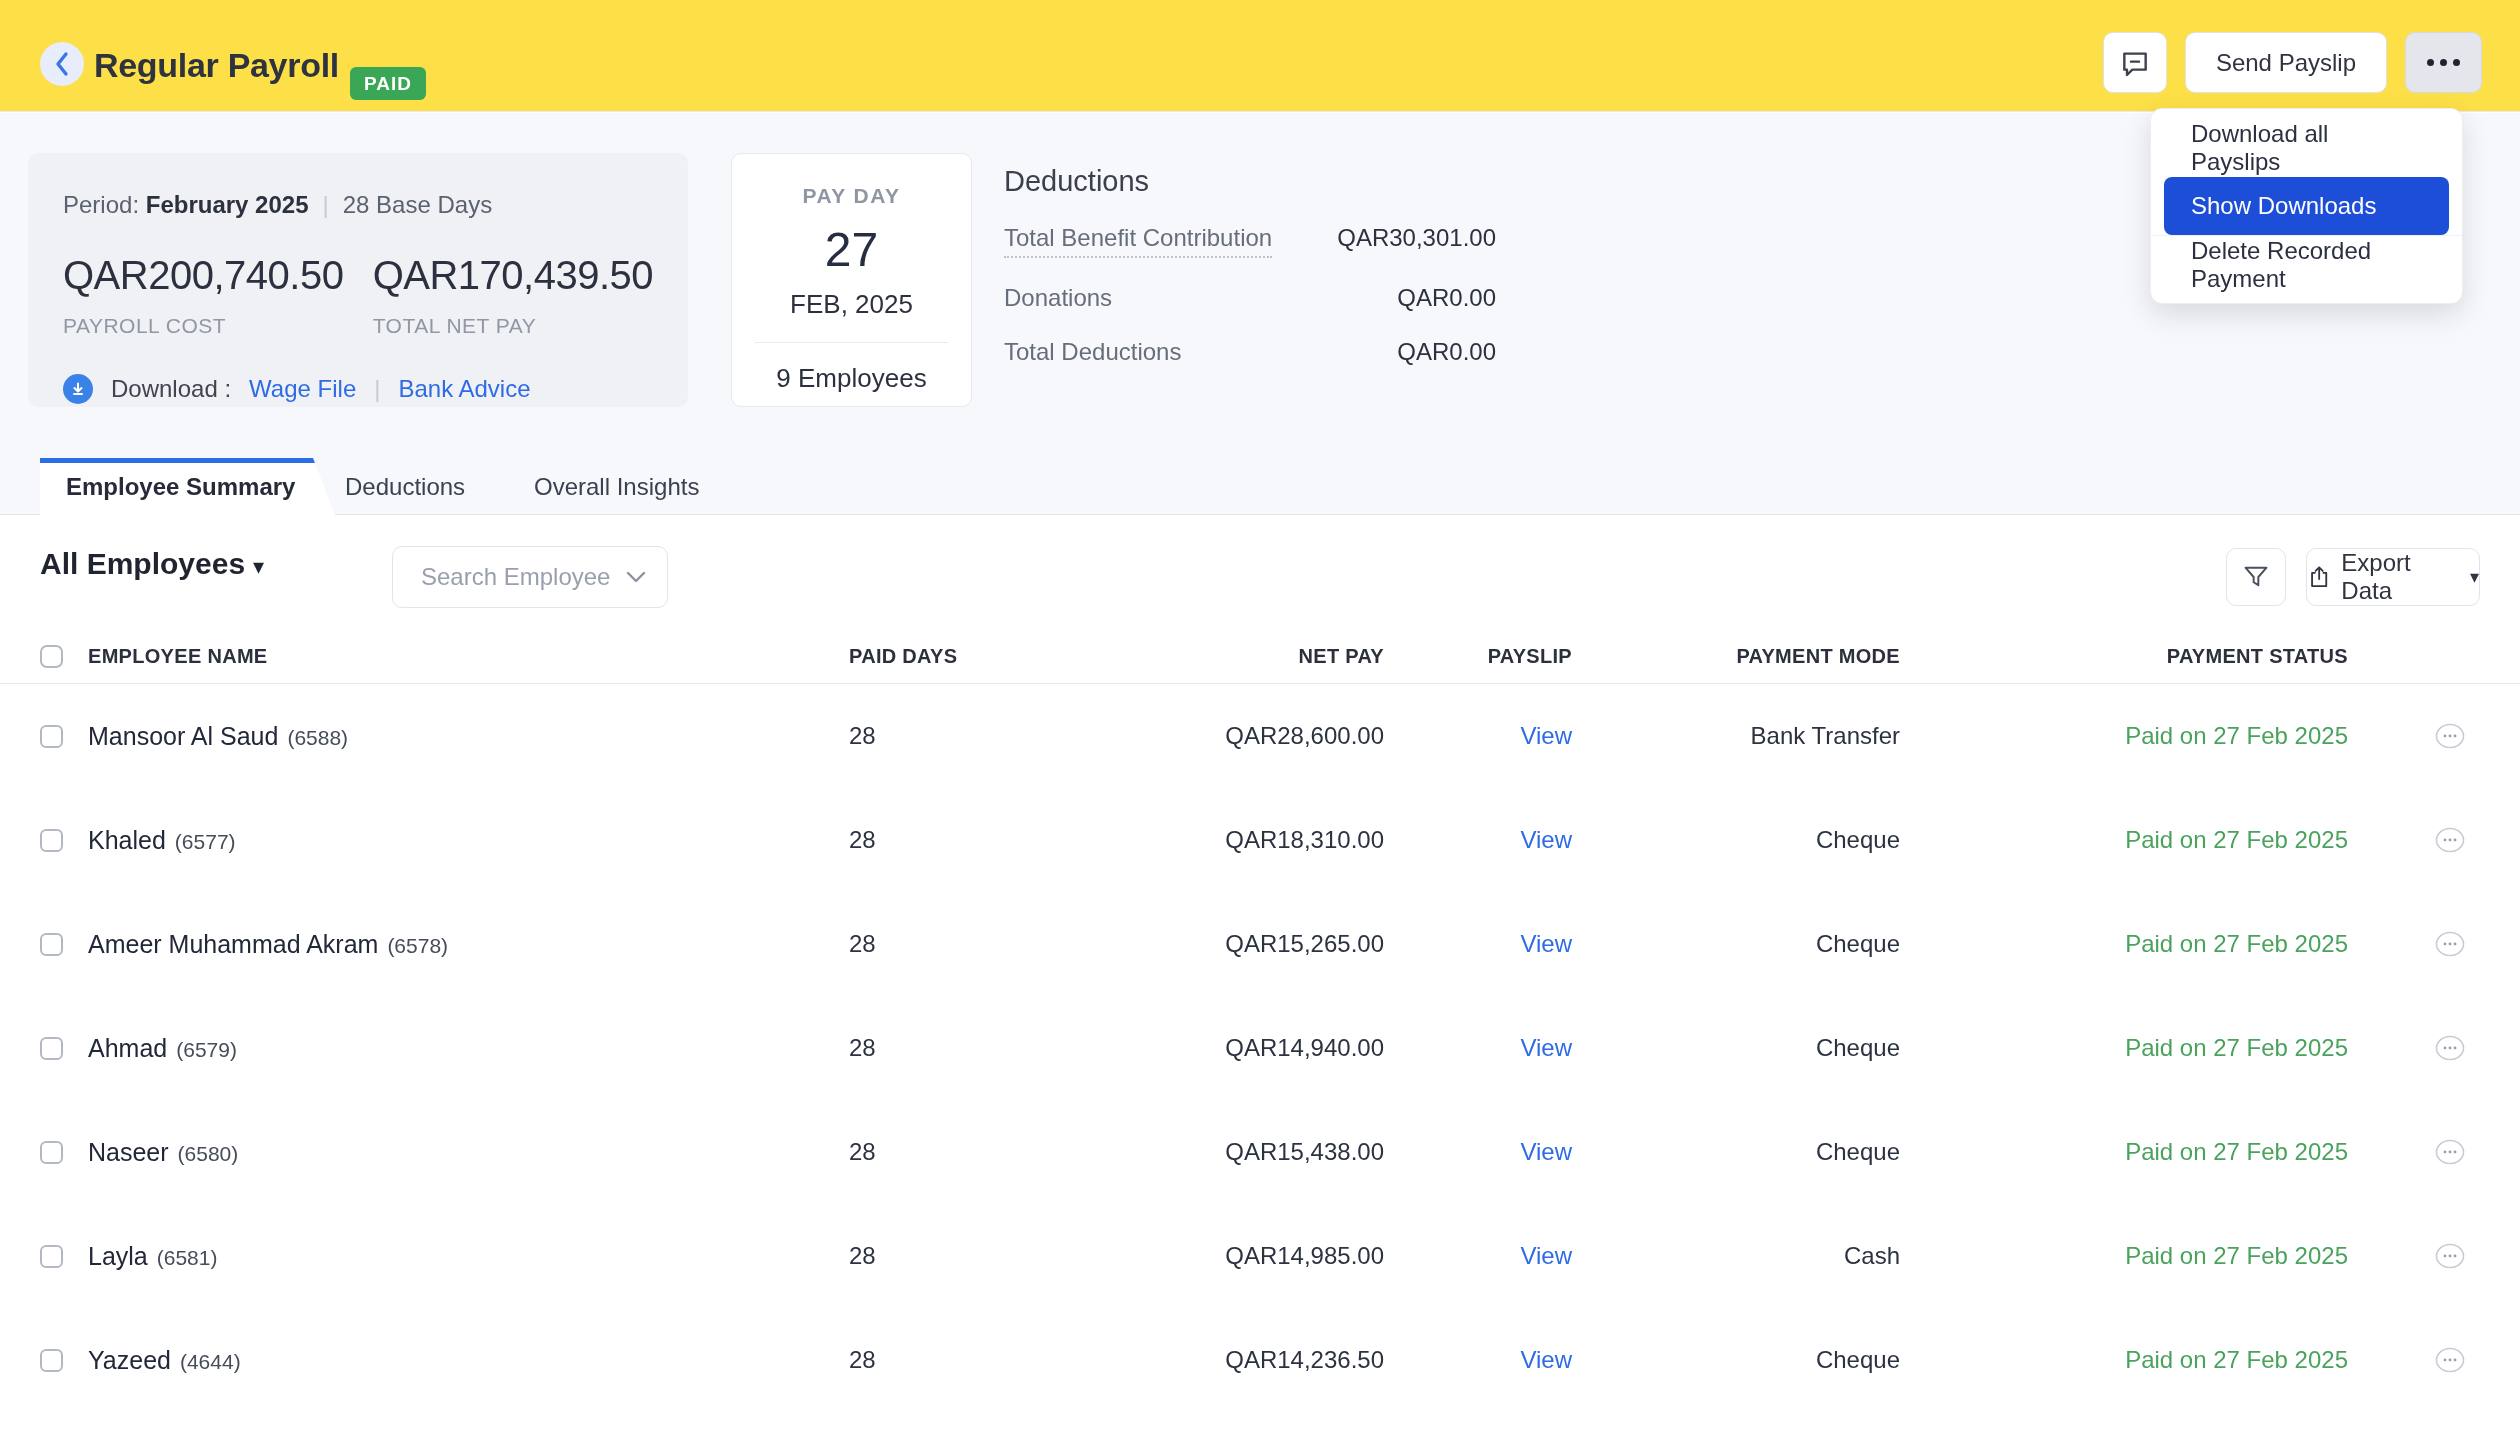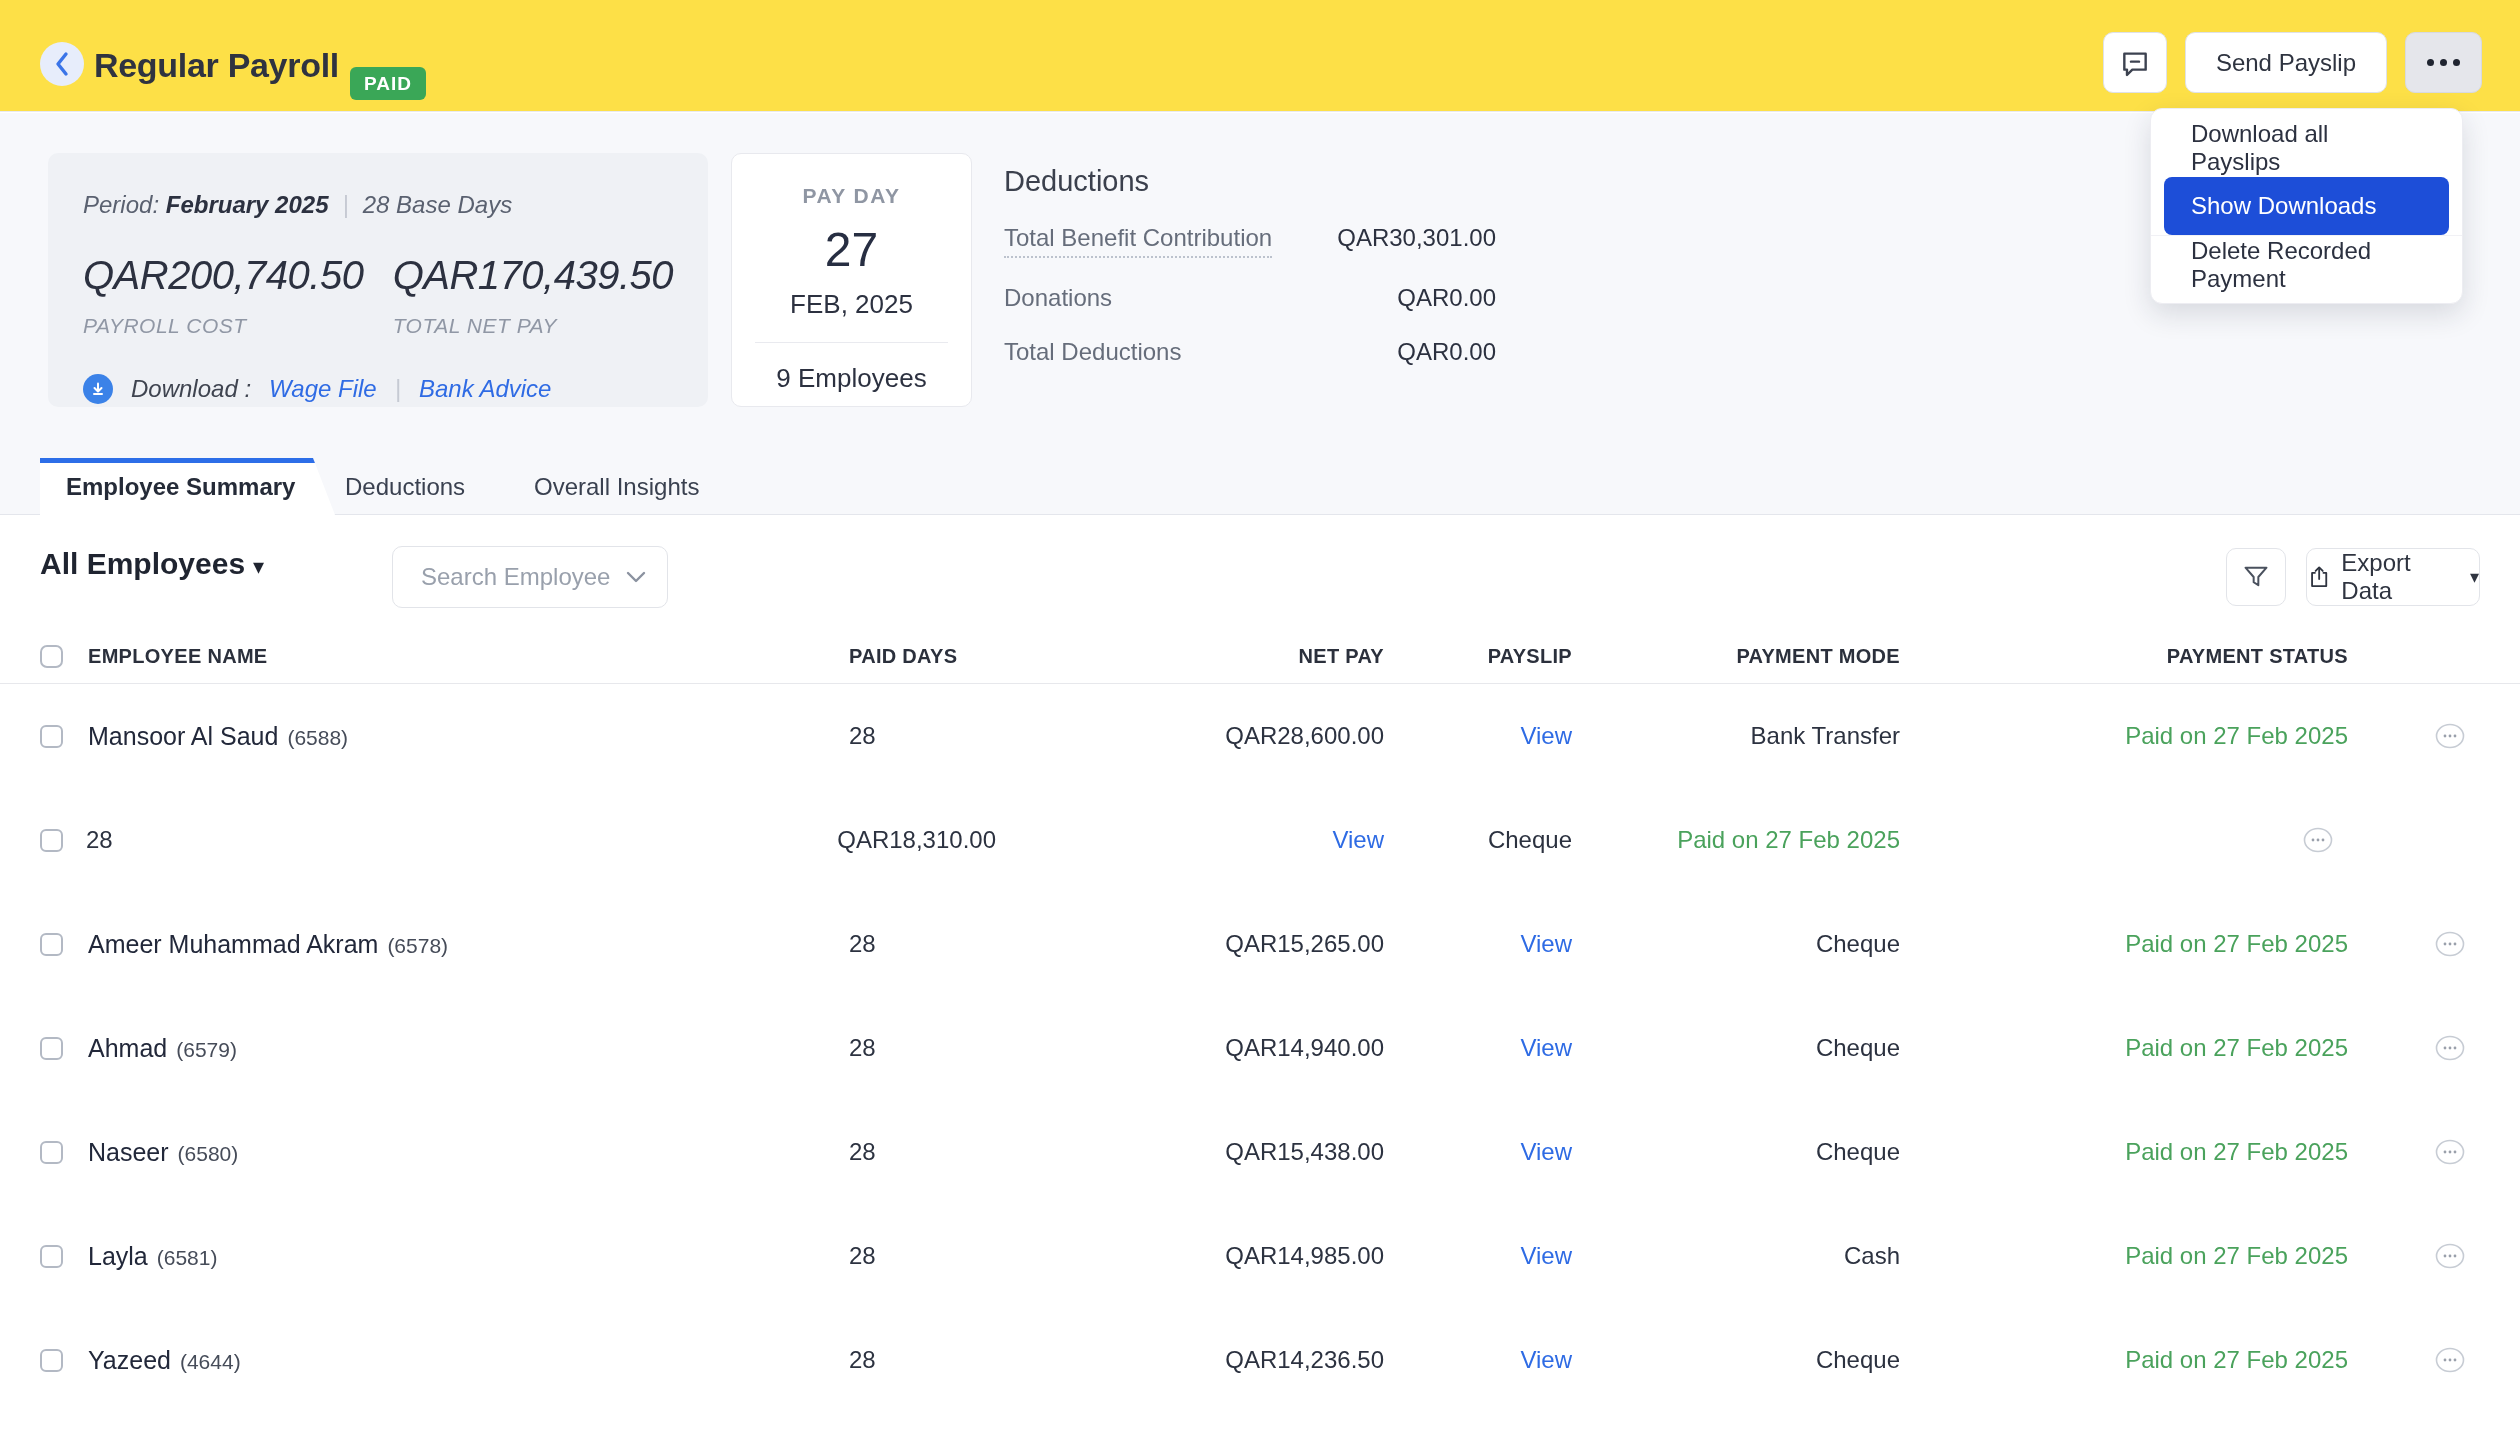--- a/index.html
+++ b/index.html
@@ -49,22 +49,22 @@
   }
   .menu-item + .menu-item { border-top:1px solid #f1f1f5; }
   .menu-item.highlighted {
     margin:0 13px; padding:12px 27px; border-radius:8px; background:#1d4ed8; color:#ffffff;
     border-top:none;
   }
   .menu-item.highlighted + .menu-item { border-top:1px solid #f1f1f5; }
   
   .upper { position:absolute; left:0; top:113px; width:2520px; height:402px; background:#f7f8fb; }
   .summary-card {
-    position:absolute; left:48px; top:40px; width:660px; height:254px;
-    background:#eff1f5; border-radius:10px; padding:38px 35px;font-style:italic;
+    position:absolute; left:28px; top:40px; width:660px; height:254px;
+    background:#eff1f5; border-radius:10px; padding:38px 35px;
   }
   .period-line { font-size:24px; color:#5a6170; display:flex; align-items:center; gap:14px; }
   .period-line b { color:#2c3140; font-weight:700; }
   .vsep { color:#c6cad3; font-weight:400; }
   .amounts { display:flex; margin-top:34px; }
   .amount-col1 { width:320px; }
   .amount { font-size:40px; font-weight:500; color:#2c3140; letter-spacing:-0.5px; }
   .amount-label { margin-top:16px; font-size:21px; color:#9097a5; letter-spacing:0.5px; }
   .download-line { margin-top:36px; display:flex; align-items:center; gap:18px; font-size:24px; color:#3f4450; }
   .dl-circle { width:30px; height:30px; border-radius:50%; background:#3b82e8; display:flex; align-items:center; justify-content:center; }
@@ -297,20 +297,23 @@
         <ellipse cx="15" cy="13" rx="13.5" ry="11.5" fill="none" stroke="#c7ccd4" stroke-width="1.6"></ellipse>
         <circle cx="10" cy="13" r="1.4" fill="#9aa0ab"></circle>
         <circle cx="15" cy="13" r="1.4" fill="#9aa0ab"></circle>
         <circle cx="20" cy="13" r="1.4" fill="#9aa0ab"></circle>
       </svg>
     </div>
   </div>
 
   <div class="trow tgrid">
     <div class="checkbox"></div>
+    <div class="cell-name">
+      <span class="emp-name">Khaled</span><span class="emp-id">(6577)</span>
+    </div>
     <div class="cell-paid cell-val">28</div>
     <div class="al-r cell-val">QAR18,310.00</div>
     <div class="al-r view-link">View</div>
     <div class="al-r cell-val">Cheque</div>
     <div class="al-r status">Paid on 27 Feb 2025</div>
     <div class="row-more">
       <svg width="30" height="26" viewBox="0 0 30 26">
         <ellipse cx="15" cy="13" rx="13.5" ry="11.5" fill="none" stroke="#c7ccd4" stroke-width="1.6"></ellipse>
         <circle cx="10" cy="13" r="1.4" fill="#9aa0ab"></circle>
         <circle cx="15" cy="13" r="1.4" fill="#9aa0ab"></circle>

